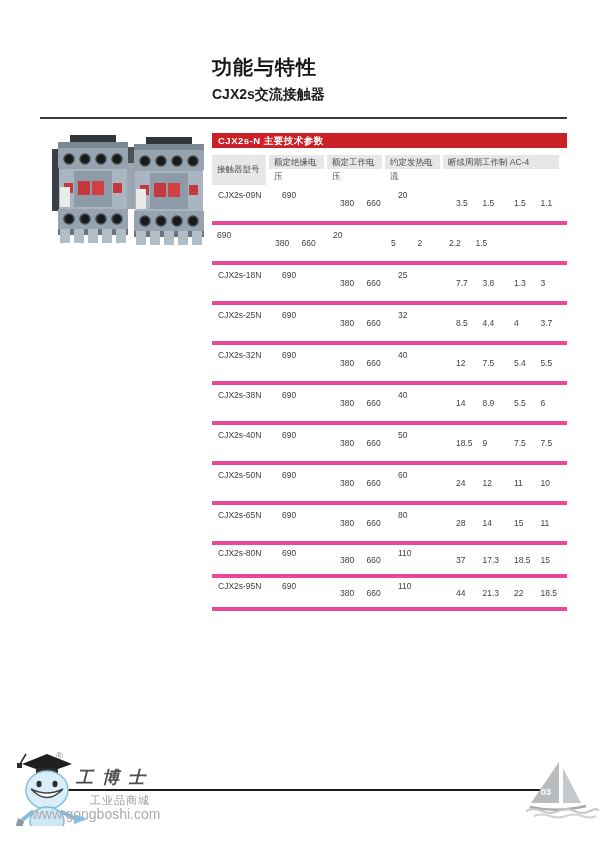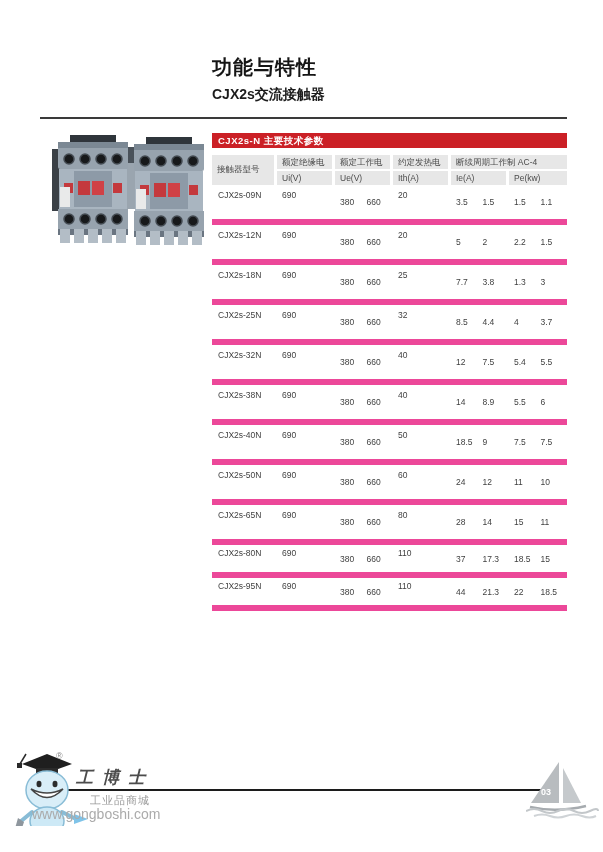--- a/index.html
+++ b/index.html
@@ -21,25 +21,25 @@
   }
   
   .table{position:absolute; left:212px; top:155px; width:355px; color:#3f3f3f;}
   .thead{display:flex; height:30px; font-size:8.5px; color:#4a4a4a;}
   .hc{background:#e7e7e7; box-sizing:border-box; padding-left:5px;}
   .hc-model{width:62px; margin-right:3px; height:30px; display:flex; align-items:center;}
   .head-right{flex:1;}
   .hrow{display:flex; height:14px; line-height:14px;}
   .hrow1{margin-bottom:2px;}
   .hc-u{width:55px; margin-right:3px; height:14px; line-height:14px;}
-  .hc-ac4{width:116px; margin-right:0; height:14px; line-height:14px;}
+  .hc-ac4{width:116px; margin-right:8px; height:14px; line-height:14px;}
   .hc-ie{width:55px; margin-right:3px;}
   .hc-pe{width:58px; margin-right:0;}
   .tbody{font-size:8.5px;}
-  .trow{display:flex; height:40px; border-bottom:6px solid #ec4899; box-sizing:border-box;}
+  .trow{display:flex; height:40px; border-bottom:4px solid #ec4899; box-sizing:border-box;}
   .trow.compact{height:33px;}
   .tc{box-sizing:border-box; padding-left:6px;}
   .tc-model{width:65px;}
   .tc-ui{width:58px; padding-left:5px;}
   .tc-ue{width:58px; padding-left:5px;}
   .tc-ith{width:58px; padding-left:5px;}
   .tc-ie{width:58px; padding-left:5px;}
   .tc-pe{width:58px; padding-left:5px;}
   .single{line-height:20px;}
   .compact .single{line-height:16px;}
@@ -111,27 +111,20 @@
   <div class="table">
     <div class="thead">
       <div class="hc hc-model">接触器型号</div>
       <div class="head-right">
         <div class="hrow hrow1">
           <div class="hc hc-u">额定绝缘电压</div>
           <div class="hc hc-u">额定工作电压</div>
           <div class="hc hc-u">约定发热电流</div>
           <div class="hc hc-ac4">断续周期工作制 AC-4</div>
         </div>
-        <div class="hrow">
-          <div class="hc hc-u">Ui(V)</div>
-          <div class="hc hc-u">Ue(V)</div>
-          <div class="hc hc-u">Ith(A)</div>
-          <div class="hc hc-u hc-ie">Ie(A)</div>
-          <div class="hc hc-pe">Pe(kw)</div>
-        </div>
       </div>
     </div>
     <div class="tbody">
         <div class="trow">
           <div class="tc tc-model">
             <div class="single">CJX2s-09N</div>
           </div>
           <div class="tc tc-ui">
             <div class="single">690</div>
           </div>
@@ -151,23 +144,20 @@
             </div>
           </div>
           <div class="tc tc-pe">
             <div class="dbl">
               <div class="">1.5</div>
               <div class="">1.1</div>
             </div>
           </div>
         </div>
         <div class="trow">
-          <div class="tc tc-model">
-            <div class="single">CJX2s-12N</div>
-          </div>
           <div class="tc tc-ui">
             <div class="single">690</div>
           </div>
           <div class="tc tc-ue">
             <div class="dbl">
               <div class="">380</div>
               <div class="">660</div>
             </div>
           </div>
           <div class="tc tc-ith">

